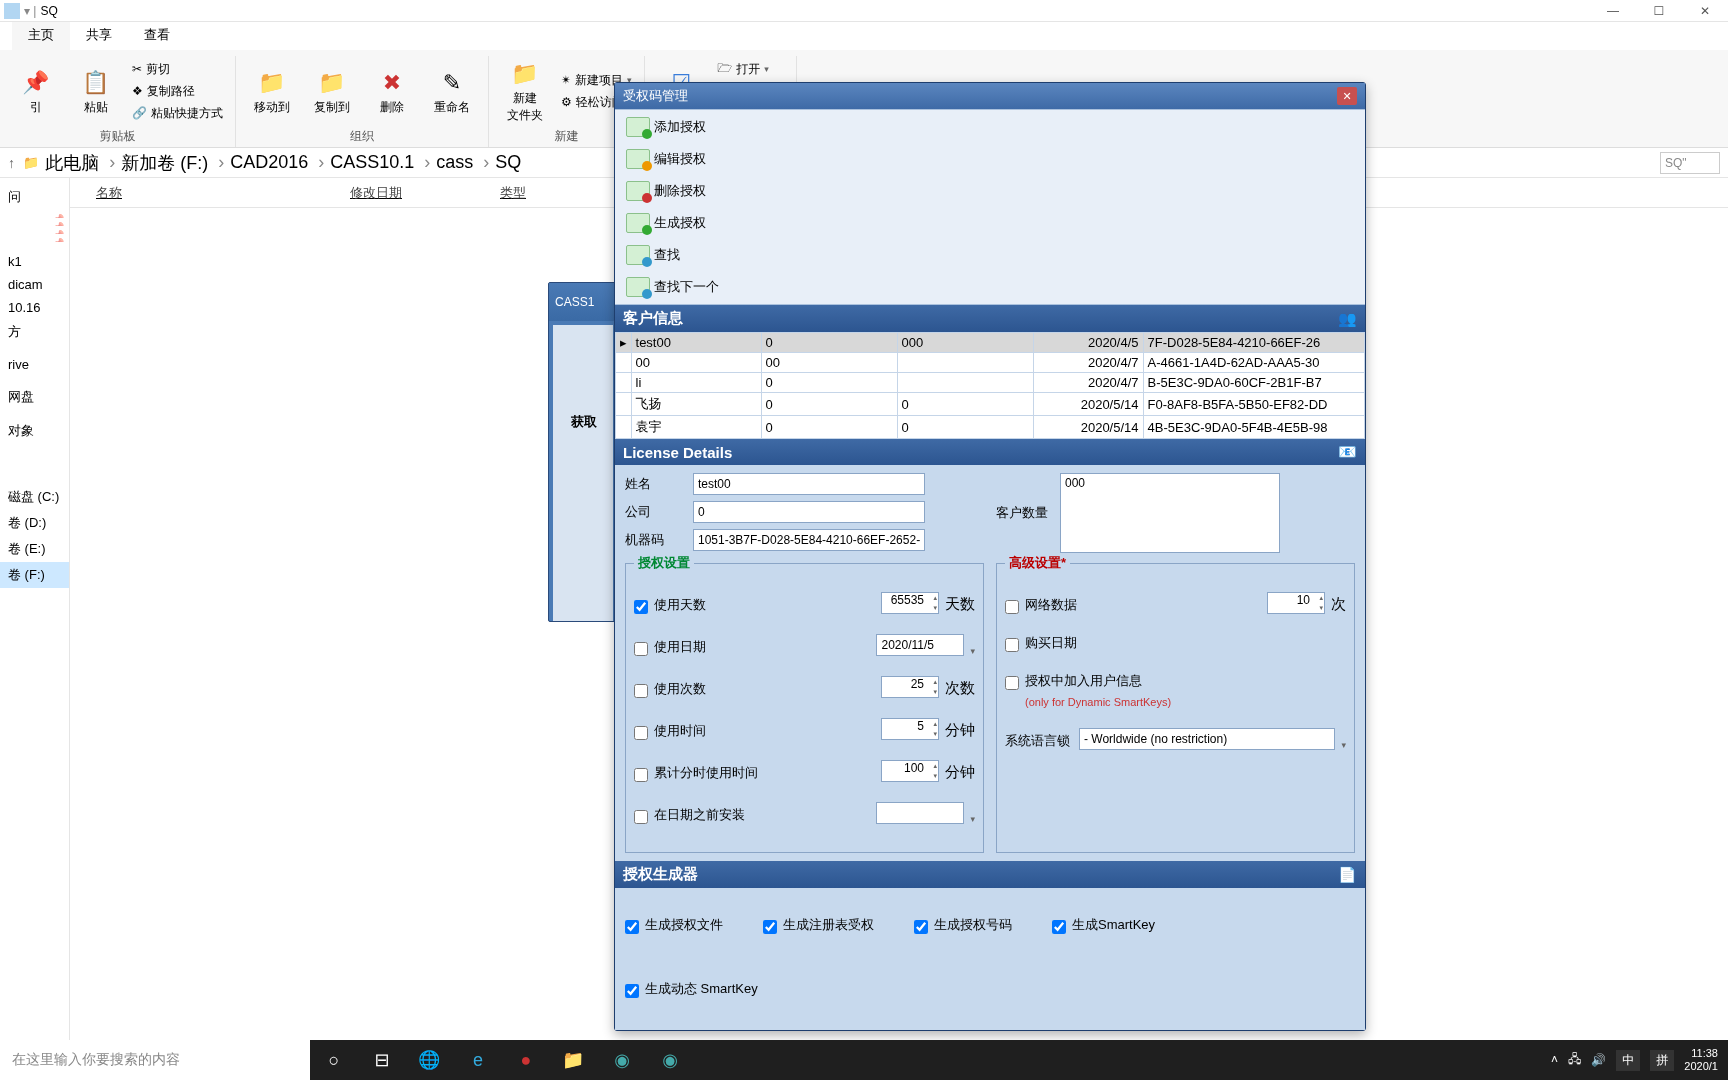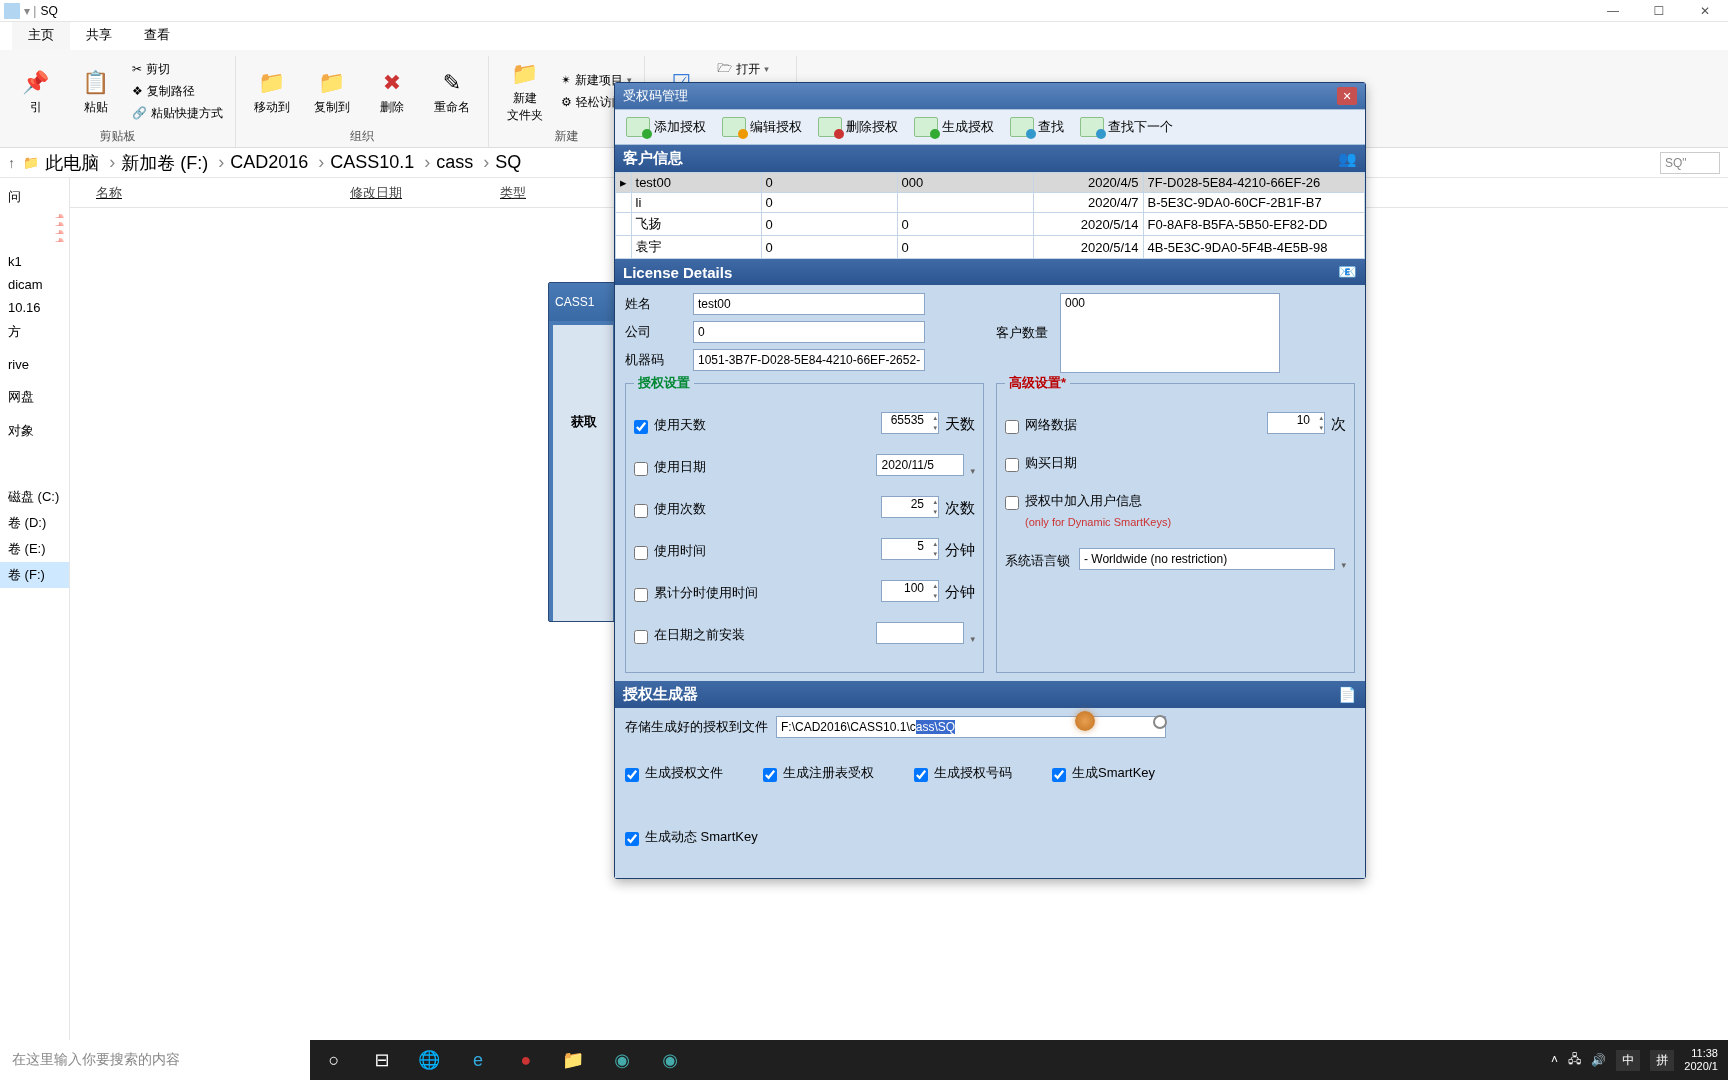--- a/index.html
+++ b/index.html
@@ -49,21 +49,21 @@
 .cassstub { position:absolute; left:548px; top:282px; width:70px; height:340px; background:#4a7ab5; border:1px solid #2a4a7a; border-radius:2px 0 0 2px; overflow:hidden; }
 .cassstub .hdr { background:linear-gradient(#4a7ab5,#3a6aa5); color:#fff; font-size:12px; padding:12px 6px; }
 .cassstub .body { background:#d9e4f1; margin:4px; height:300px; position:relative; }
 
 
 .dialog { position:absolute; left:614px; top:82px; width:752px; background:#5b86bf; border:1px solid #1e3e6e; border-radius:3px; box-shadow:0 4px 12px rgba(0,0,0,.3); }
 .dlg-title { background:linear-gradient(#5b86bf,#3e6aa6); color:#fff; padding:4px 8px; font-size:13px; display:flex; justify-content:space-between; align-items:center; }
 .dlg-title .x { width:20px; height:18px; background:#c75050; color:#fff; display:flex; align-items:center; justify-content:center; font-size:11px; border-radius:2px; }
 
 
-.dlg-tb { background:#e8eff8; border-top:1px solid #aac1dd; border-bottom:1px solid #aac1dd; padding:4px 6px; display:flex; gap:6px; }
+.dlg-tb { background:#e8eff8; border-top:1px solid #aac1dd; border-bottom:1px solid #aac1dd; padding:4px 6px; display:flex; gap:6px;flex-direction:column; }
 .tbtn { display:flex; align-items:center; gap:4px; font-size:13px; padding:2px 4px; border:1px solid transparent; }
 .tbtn .ic { width:24px; height:20px; background:#d4f0d4; border:1px solid #8bc08b; border-radius:2px; position:relative; }
 .tbtn .ic::after { content:""; position:absolute; right:-3px; bottom:-3px; width:10px; height:10px; border-radius:5px; }
 .tbtn.add .ic::after { background:#3a3; }
 .tbtn.edit .ic::after { background:#e90; }
 .tbtn.del .ic::after { background:#c33; }
 .tbtn.gen .ic::after { background:#3a3; }
 .tbtn.find .ic::after { background:#39c; }
 
 
@@ -315,20 +315,28 @@
           <col>
         </colgroup>
       <tbody>
       <tr class="sel">
             <td>▸</td>
             <td>test00</td>
             <td>0</td>
             <td>000</td>
             <td style="text-align:right">2020/4/5</td>
             <td>7F-D028-5E84-4210-66EF-26</td>
+          </tr>
+      <tr>
+            <td></td>
+            <td>00</td>
+            <td>00</td>
+            <td></td>
+            <td style="text-align:right">2020/4/7</td>
+            <td>A-4661-1A4D-62AD-AAA5-30</td>
           </tr>
       <tr>
             <td></td>
             <td>li</td>
             <td>0</td>
             <td></td>
             <td style="text-align:right">2020/4/7</td>
             <td>B-5E3C-9DA0-60CF-2B1F-B7</td>
           </tr>
       <tr>
@@ -450,29 +458,20 @@
           </div>
       </div>
     </div>
   </div>
 
   <div class="sechdr">
     <span>授权生成器</span>
       <span>📄</span>
   </div>
   <div class="genpanel">
-    <div class="genrow">
-      <span>存储生成好的授权到文件</span>
-      <div class="pathinp">
-        <span>F:\CAD2016\CASS10.1\c</span>
-          <span class="selpart">ass\SQ</span>
-        <div class="cursor-deco"></div>
-        <div class="ring"></div>
-      </div>
-    </div>
     <div class="chkgrid">
       <label class="chkrow">
           <input type="checkbox" checked="" style="">
           <span>生成授权文件</span>
         </label>
       <label class="chkrow">
           <input type="checkbox" checked="" style="">
           <span>生成注册表受权</span>
         </label>
       <label class="chkrow">

